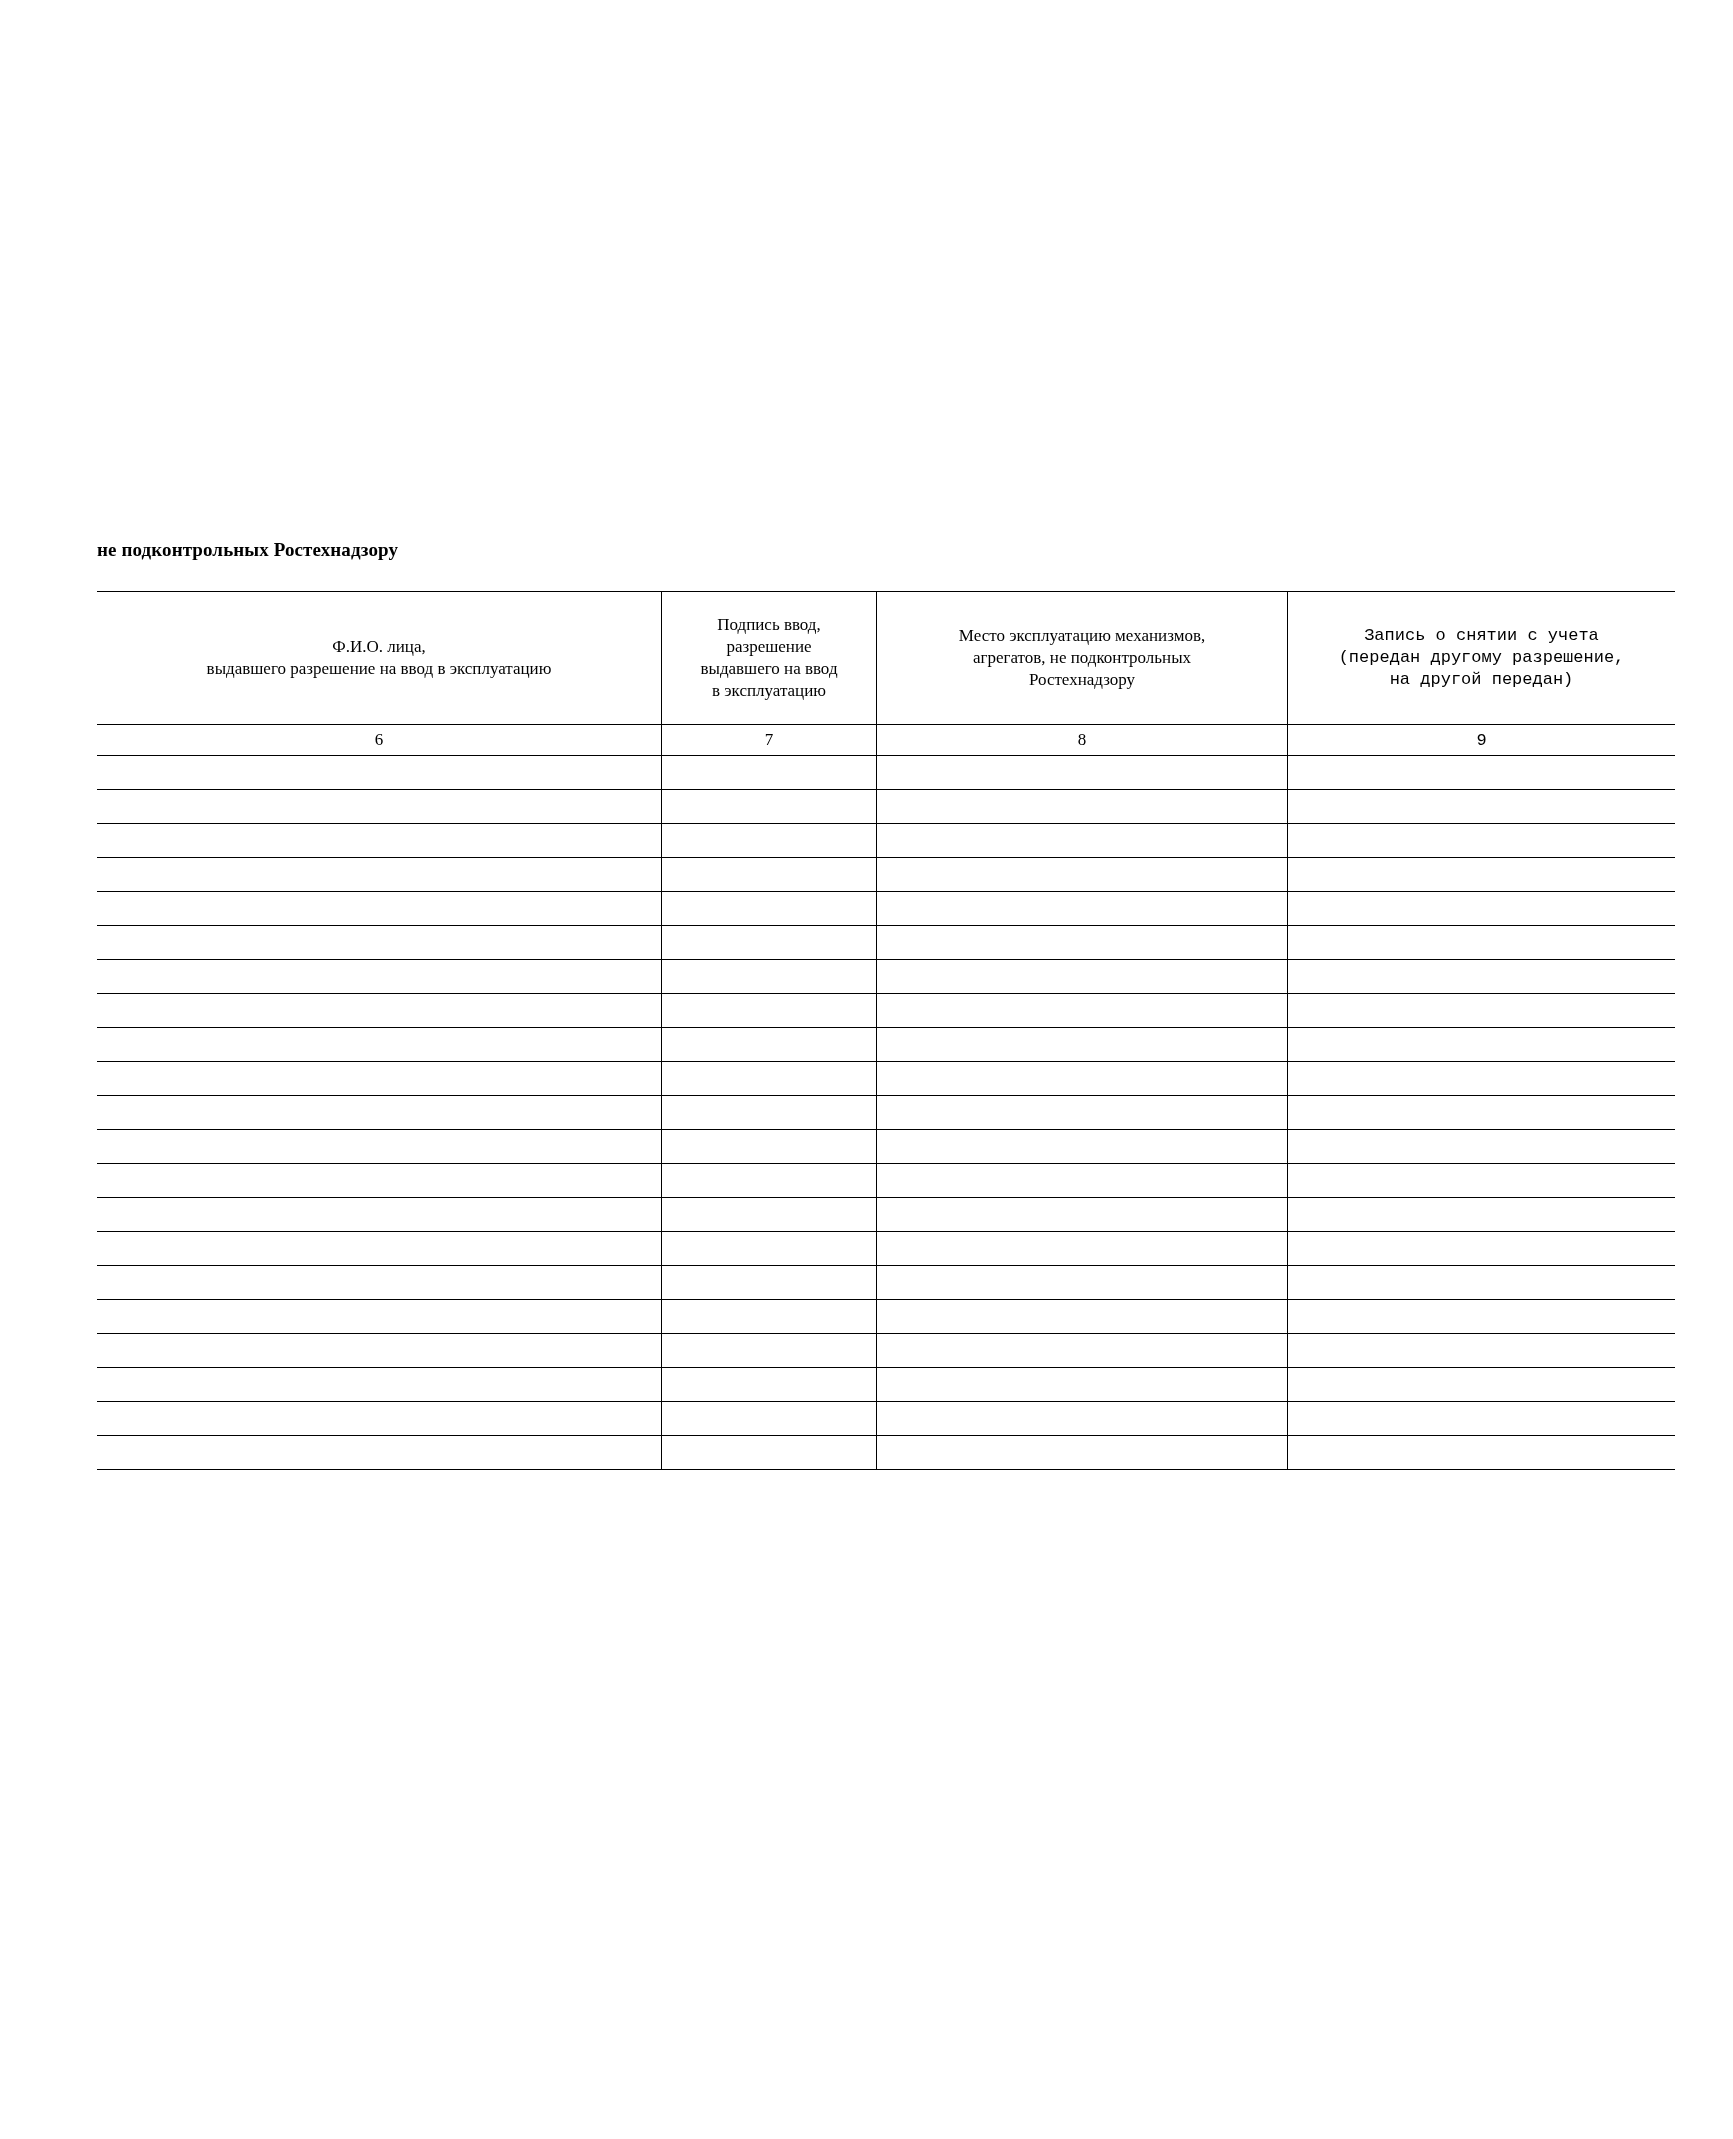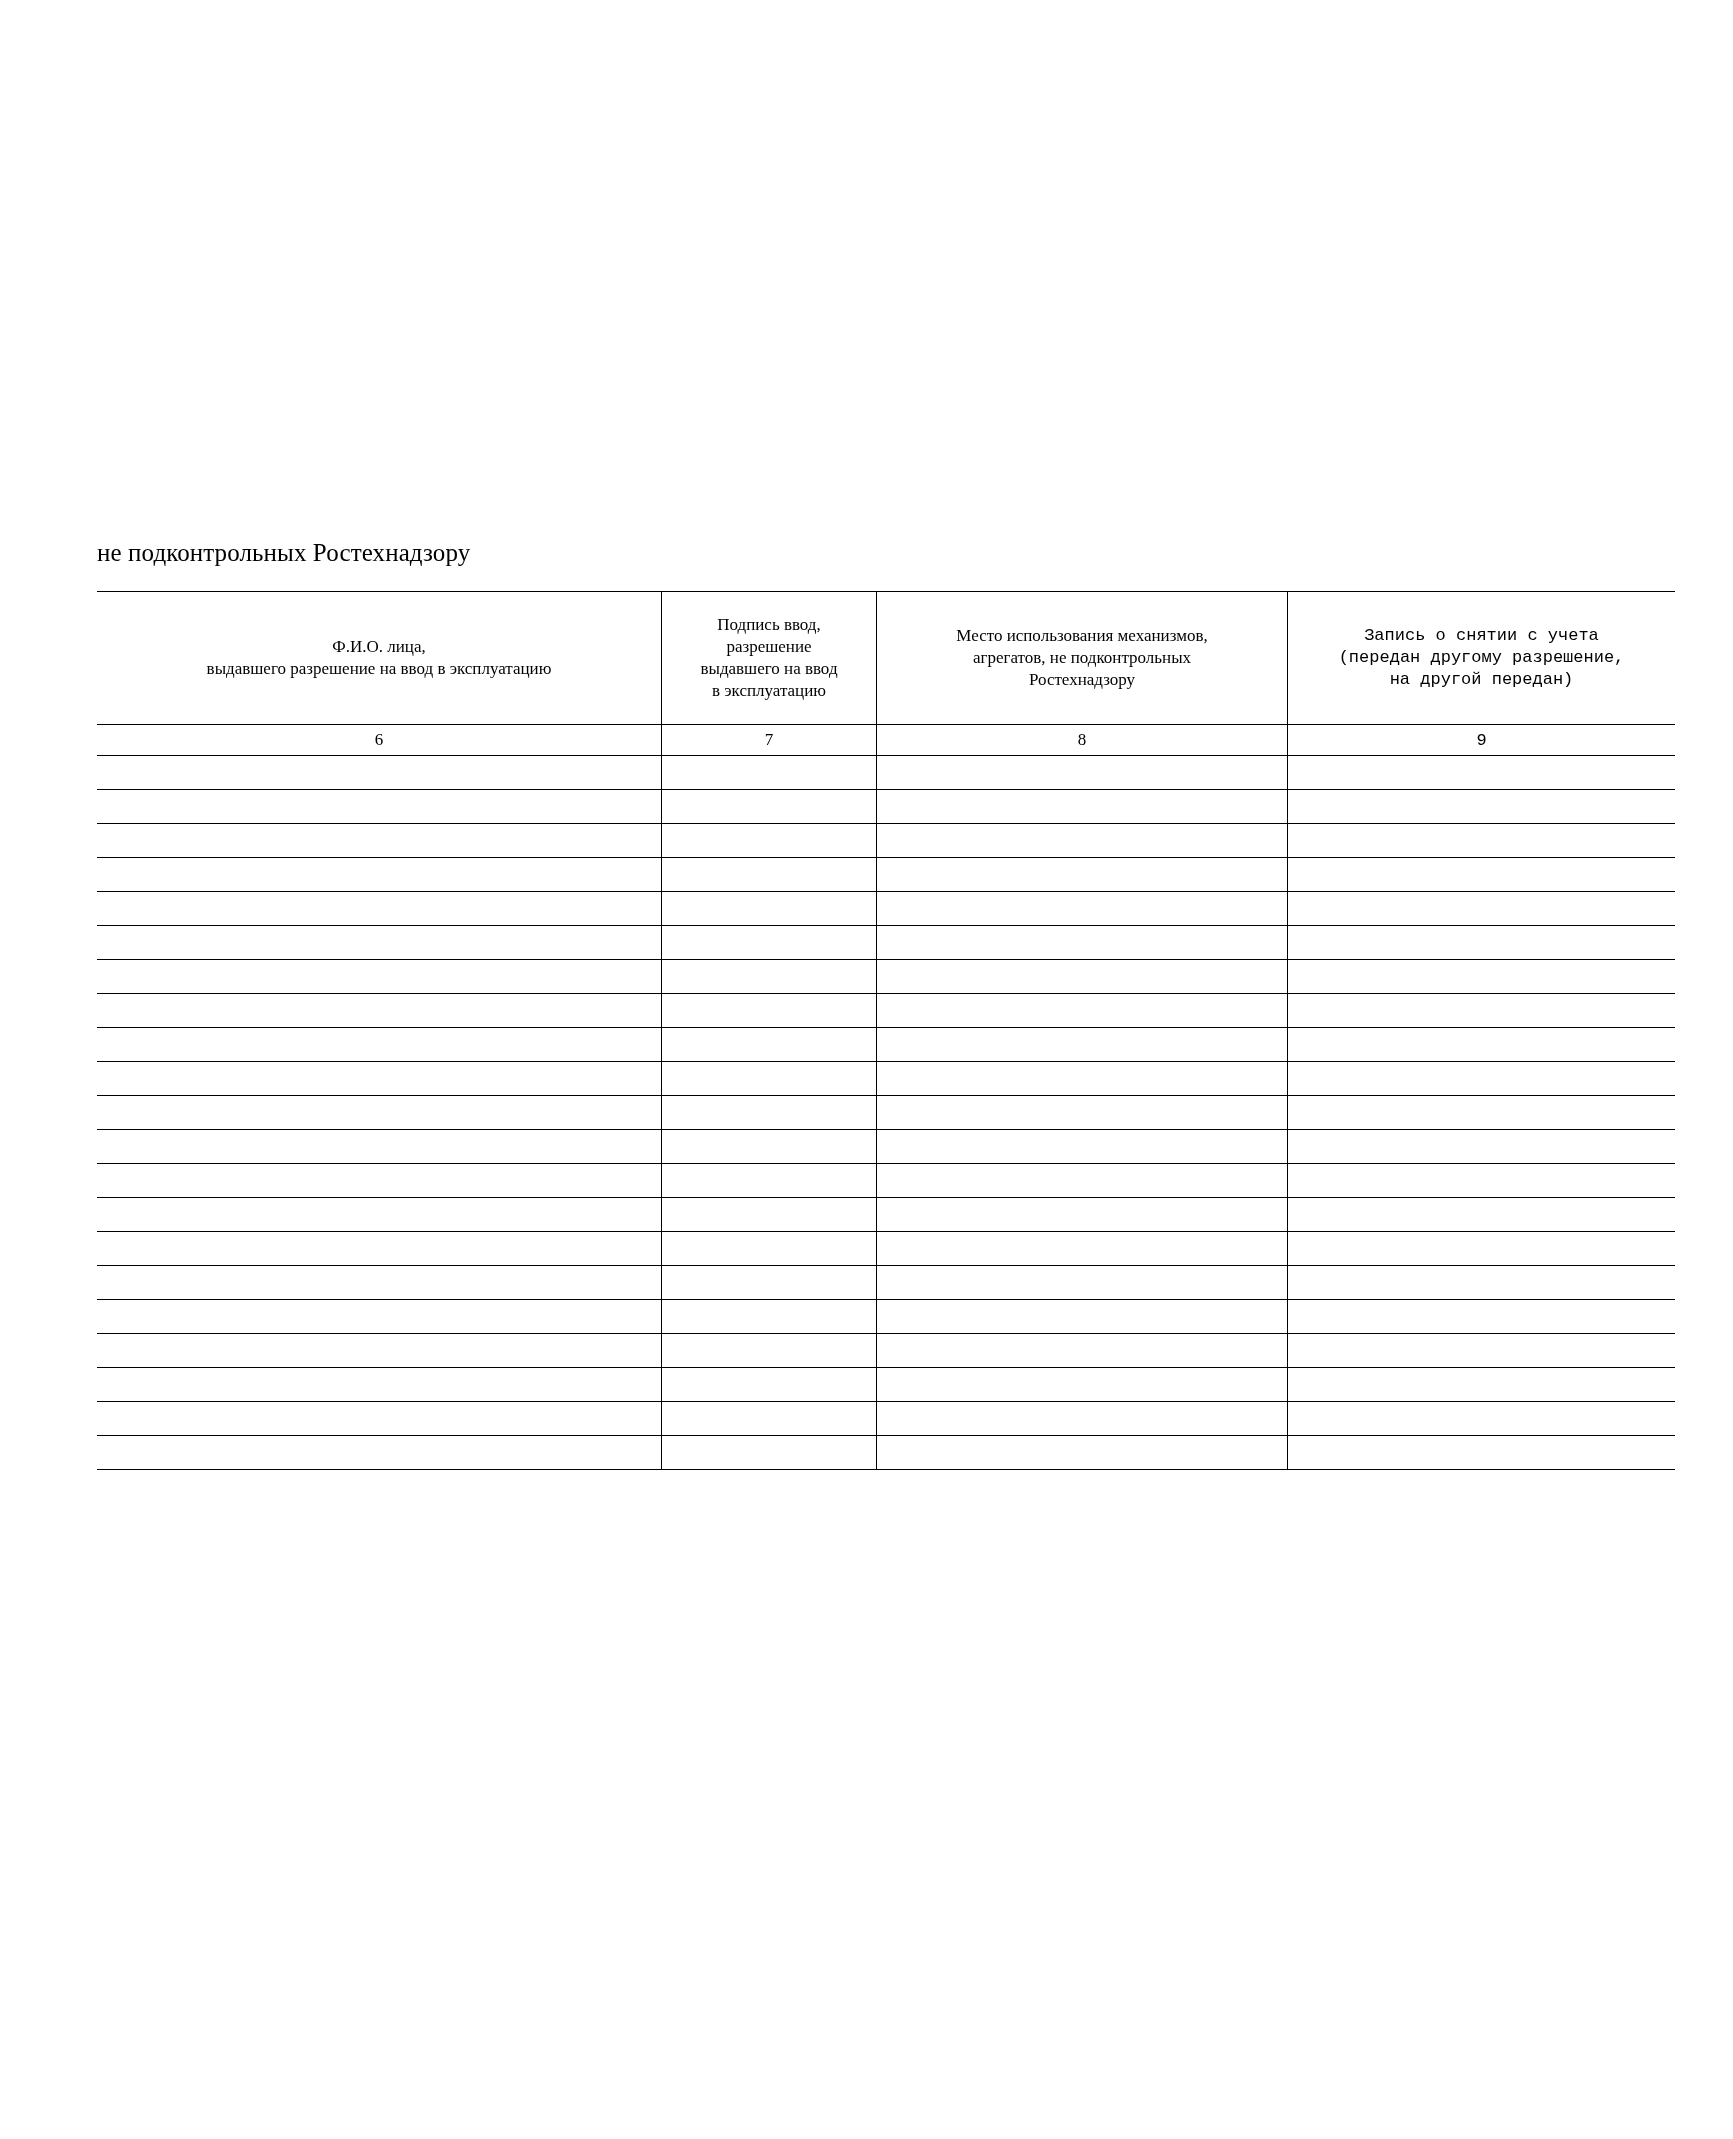--- a/index.html
+++ b/index.html
@@ -20,22 +20,22 @@
     left: 0;
     top: 0;
     width: 1733px;
     height: 2140px;
   }
   .doc-heading {
     position: absolute;
     left: 97px;
     top: 539px;
     font-family: "Liberation Serif", serif;
-    font-weight: normal;
-    font-size: 25px;
+    font-weight: bold;
+    font-size: 19px;
     letter-spacing: 0.1px;
     white-space: nowrap;
   }
   .table-wrap {
     position: absolute;
     left: 97px;
     top: 591px;
     width: 1526px;
   }
   table.reg-table {
@@ -107,21 +107,21 @@
             <span class="cell-lines">Ф.И.О. лица,</span>
             <span class="cell-lines">выдавшего разрешение на ввод в эксплуатацию</span>
           </th>
           <th class="col2">
             <span class="cell-lines">Подпись ввод,</span>
             <span class="cell-lines">разрешение</span>
             <span class="cell-lines">выдавшего на ввод</span>
             <span class="cell-lines">в эксплуатацию</span>
           </th>
           <th class="col3">
-            <span class="cell-lines">Место использования механизмов,</span>
+            <span class="cell-lines">Место эксплуатацию механизмов,</span>
             <span class="cell-lines">агрегатов, не подконтрольных</span>
             <span class="cell-lines">Ростехнадзору</span>
           </th>
           <th class="col4">
             <span class="cell-lines">Запись о снятии с учета</span>
             <span class="cell-lines">(передан другому разрешение,</span>
             <span class="cell-lines">на другой передан)</span>
           </th>
         </tr>
         <tr class="num-row">

